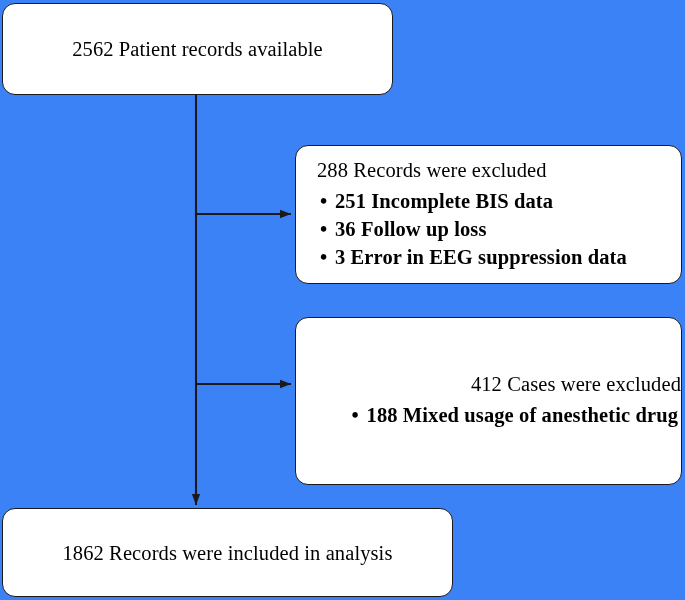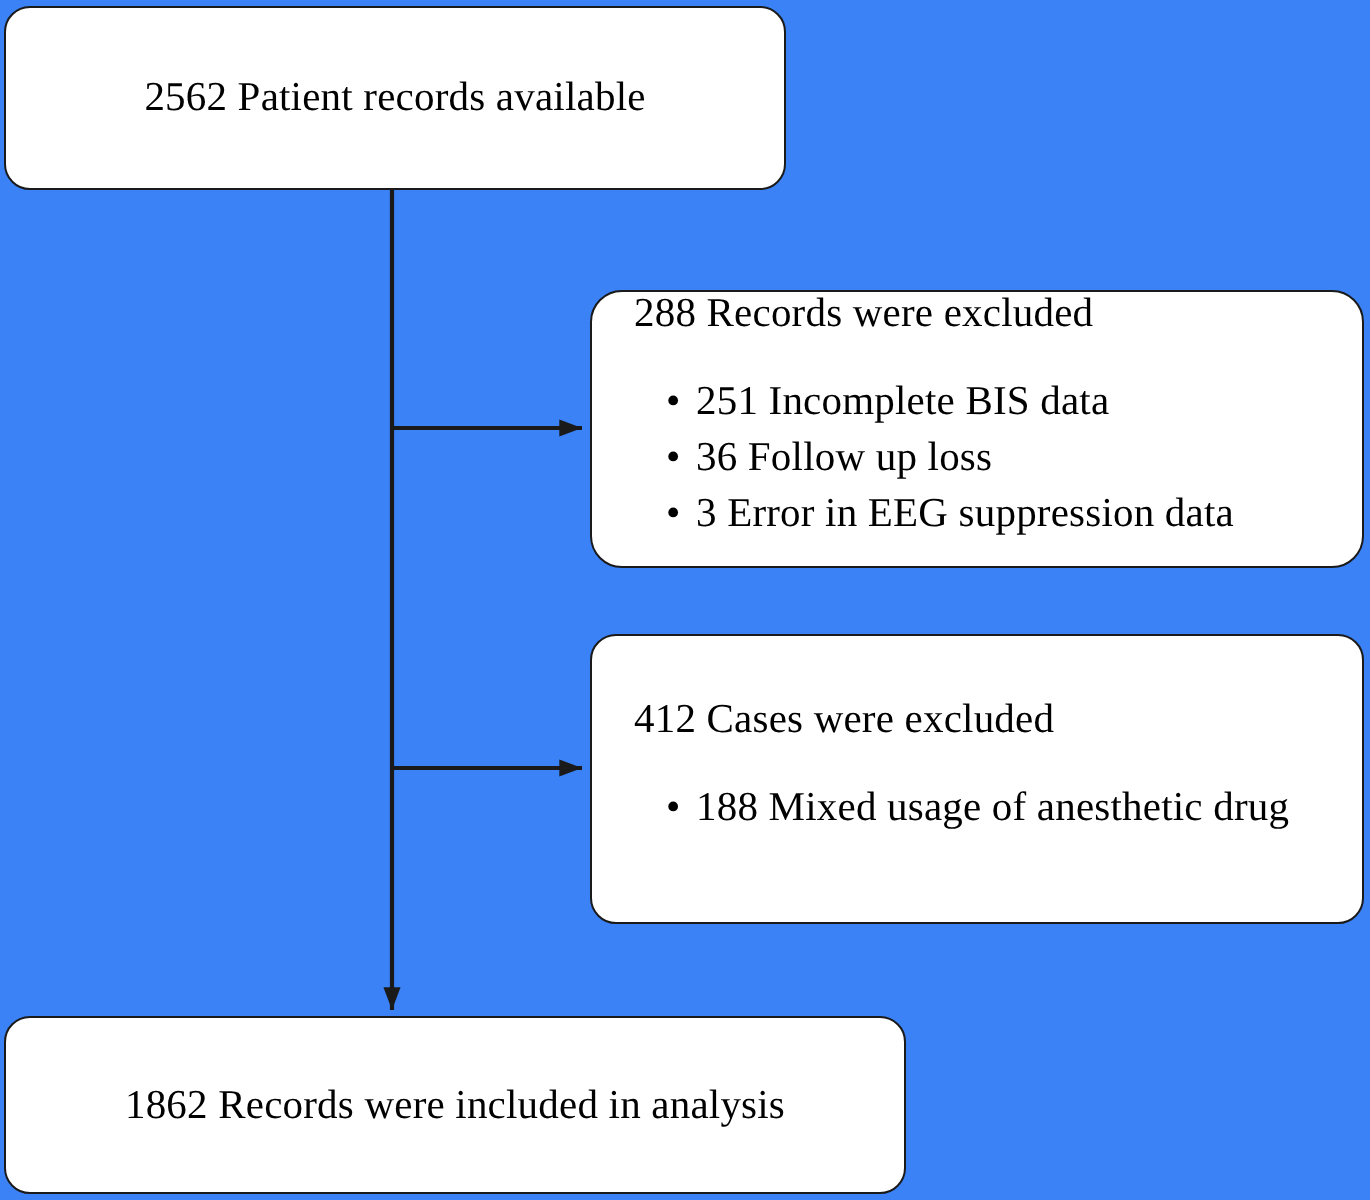--- a/index.html
+++ b/index.html
@@ -37,22 +37,23 @@
     justify-content: center;
   }
   .node-title {
     font-size: 20.5px;
     line-height: 28px;
     white-space: nowrap;
     letter-spacing: 0.1px;
   }
   .node-bullets {
     list-style: none;
-    margin: 16px;
+    margin: 3px;
     padding: 0;
+    font-weight: bold;
   }
   .node-bullets li {
     font-size: 20.5px;
     line-height: 28px;
     white-space: nowrap;
     letter-spacing: 0.1px;
     position: relative;
     padding-left: 15px;
   }
   .node-bullets li::before {
@@ -72,29 +73,29 @@
     height: 92px;
     align-items: center;
   }
   #node-excluded-records {
     left: 295px;
     top: 145px;
     width: 387px;
     height: 139px;
     padding: 0 0 0 21px;
     justify-content: center;
-    border-radius: 16px;
   }
   #node-excluded-cases {
     left: 295px;
     top: 317px;
     width: 387px;
-    height: 145px;
+    height: 168px;
     padding: 0 0 0 21px;
     justify-content: center;
+    align-items: flex-end;
   }
   #node-included {
     left: 2px;
     top: 508px;
     width: 451px;
     height: 89px;
     align-items: center;
   }
 </style>
 </head>

